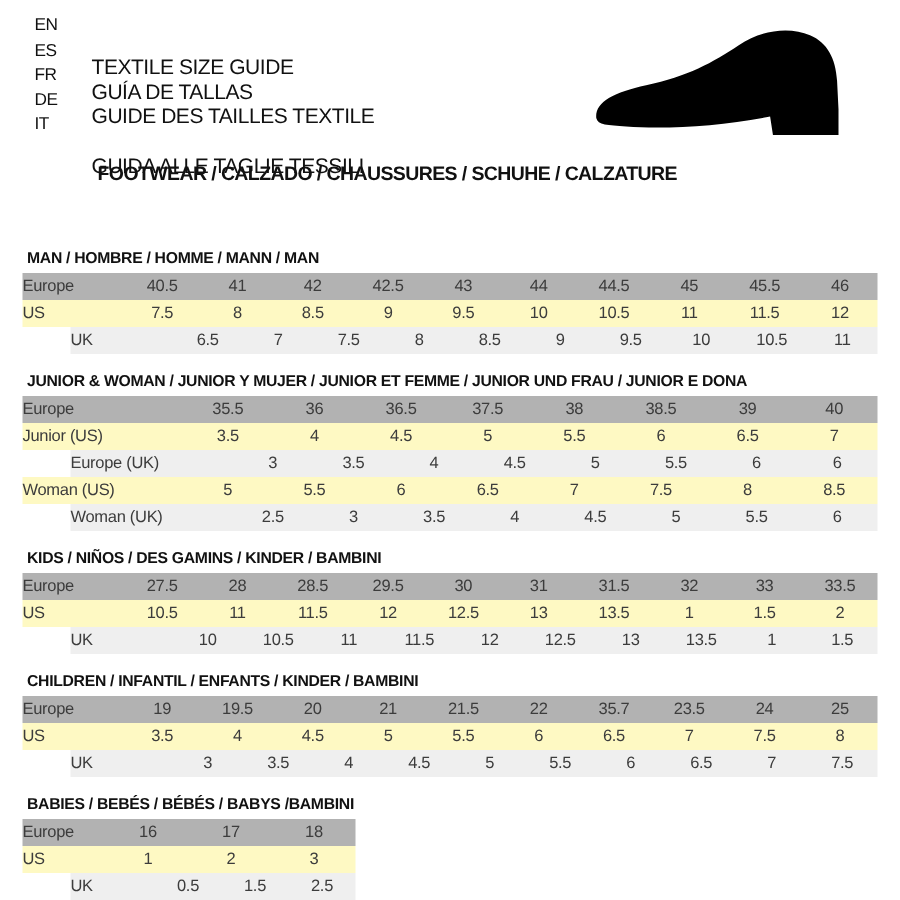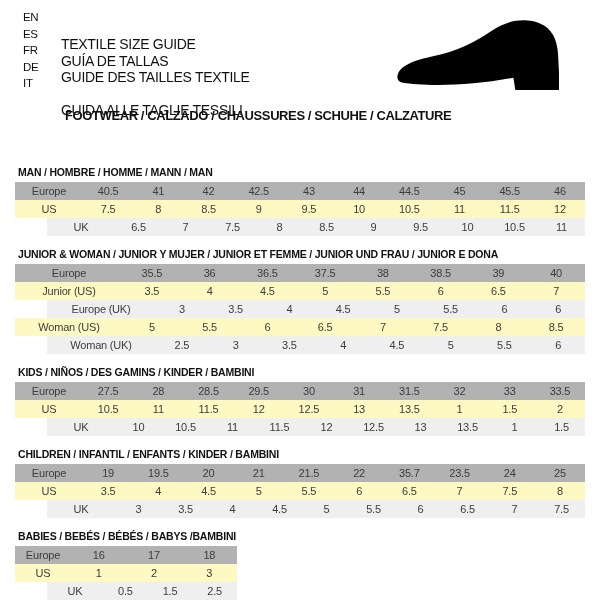--- a/index.html
+++ b/index.html
@@ -25,21 +25,21 @@
     font-weight:bold;font-size:10.5px;letter-spacing:-0.2px;
     color:var(--title,#111);margin:0 0 4px 3px;
   }
   .size-table{width:570px;}
   .sec-4 .size-table{width:222px;}
   .trow{display:flex;height:18px;line-height:18px;background:#fef9c3;}
   .trow.head{background:var(--headrow,#b2b2b2);}
   .trow.alt{background:var(--altrow,#efefef);margin-left:32px;}
   .tlabel{
     flex:0 0 auto;width:68px;padding-left:0;box-sizing:border-box;
-    font-size:11px;letter-spacing:-0.2px;text-align:center;
+    font-size:11px;letter-spacing:-0.2px;text-align:left;
   }
   .sec-1 .tlabel{width:108px;}
   .sec-4 .tlabel{width:56px;}
   .tcell{flex:1 1 0;text-align:center;font-size:11px;letter-spacing:-0.2px;}
 </style>
 </head>
 <body>
 
 <div class="page" style="--bg: #ffffff; --headrow: #b2b2b2; --altrow: #efefef; --text: #3c3c3c; --title: #111111;">
 

